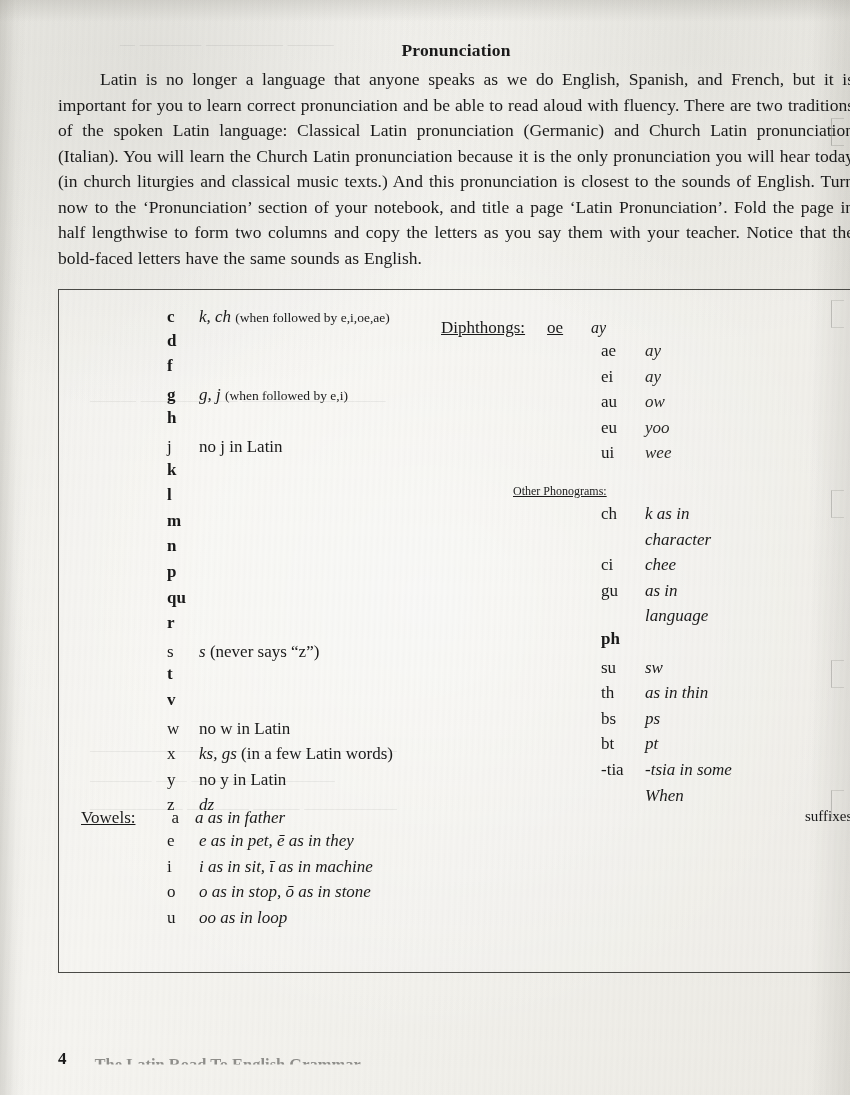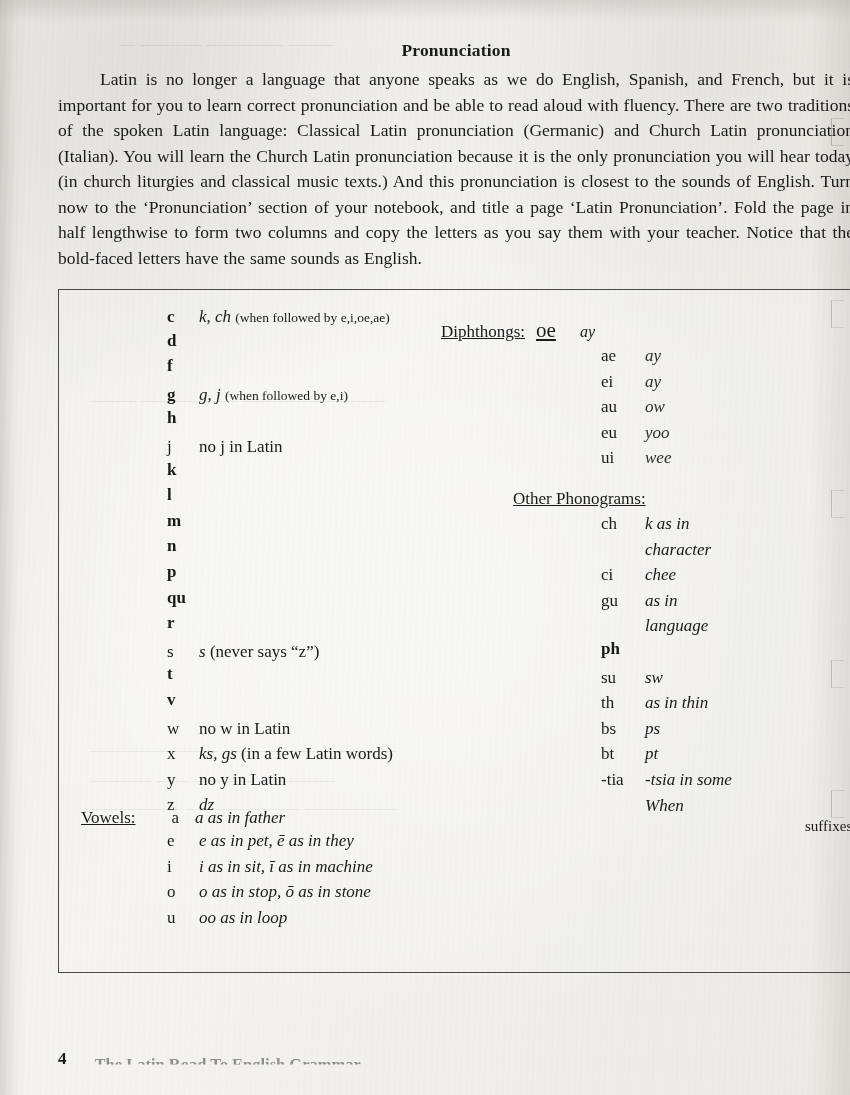--- a/index.html
+++ b/index.html
@@ -151,29 +151,29 @@
     margin-left: 32px;
     font-size: 17px;
     line-height: 25.6px;
   }
 
   
   .dip-header {
     display: flex;
     align-items: baseline;
   }
-  .dip-header .firstkey { margin-left: 11px; font-size: 21px; width: 44px; text-decoration: underline; }
+  .dip-header .firstkey { margin-left: 22px; font-size: 17px; width: 44px; text-decoration: underline; }
   .dip-list { margin-left: 160px; }
   .dip-list .row .key { width: 44px; flex: 0 0 44px; }
   .dip-list .row .val { color: #2a2a28; }
 
   .oph-title {
     margin-top: 18px;
     margin-left: 72px;
-    font-size: 17px;
+    font-size: 12px;
   }
   .oph-list { margin-left: 160px; margin-top: 2px; }
   .oph-list .row .key { width: 44px; flex: 0 0 44px; }
   .oph-indent {
     margin-left: 204px;
     font-size: 15px;
   }
 
   
   .footer {

